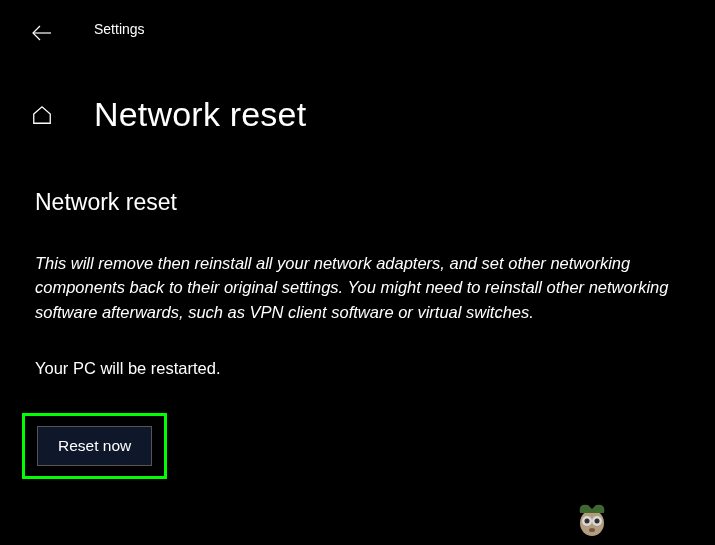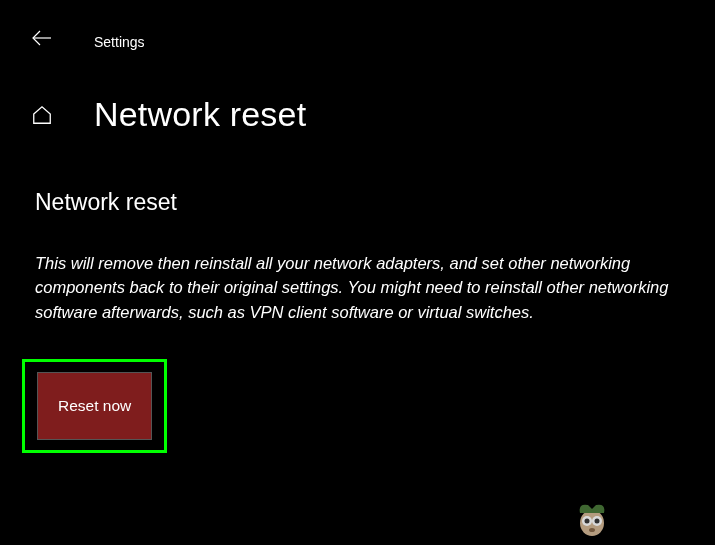--- a/index.html
+++ b/index.html
@@ -11,22 +11,22 @@
       background: #000000;
       color: #ffffff;
       font-family: "Segoe UI", -apple-system, sans-serif;
       width: 715px;
       height: 545px;
       overflow: hidden;
       position: relative;
     }
     .header {
       display: flex;
-      align-items: flex-end;
-      padding: 15px 0 0 30px;
+      align-items: flex-start;
+      padding: 21px 0 0 30px;
       height: 50px;
     }
     .back-arrow {
       width: 24px;
       height: 24px;
       display: flex;
       align-items: center;
       justify-content: center;
       cursor: pointer;
     }
@@ -73,25 +73,25 @@
       font-size: 16.5px;
       margin-bottom: 35px;
     }
     .highlight-box {
       border: 3px solid #00ff00;
       display: inline-block;
       padding: 10px 12px;
       margin-left: -13px;
     }
     .reset-button {
-      background: #7f1d1d;
+      background: #0f172a;
       border: 1px solid #555555;
       color: #ffffff;
       font-size: 15.5px;
-      padding: 24px 20px;
+      padding: 10px 20px;
       cursor: pointer;
       font-family: inherit;
     }
     .mascot {
       position: absolute;
       right: 100px;
       bottom: 5px;
       width: 45px;
       height: 45px;
       opacity: 0.85;
@@ -115,20 +115,21 @@
     <svg width="22" height="22" viewBox="0 0 24 24" fill="none" stroke="#ffffff" stroke-width="1.4">
       <path d="M3 11 L12 3 L21 11 L21 21 L3 21 Z"></path>
     </svg>
   </div>
   <h1 class="page-title">Network reset</h1>
 </div>
 
 <div class="content">
   <h2 class="section-heading">Network reset</h2>
   <p class="description">This will remove then reinstall all your network adapters, and set other networking components back to their original settings. You might need to reinstall other networking software afterwards, such as VPN client software or virtual switches.</p>
+  <p class="restart-note">Your PC will be restarted.</p>
   <div class="highlight-box">
     <button class="reset-button">Reset now</button>
   </div>
 </div>
 
 <div class="mascot">
   <svg width="45" height="45" viewBox="0 0 45 45">
     <ellipse cx="22" cy="28" rx="12" ry="13" fill="#d4b896"></ellipse>
     <path d="M10 18 Q8 8 18 10 L22 14 L26 10 Q36 8 34 18 Z" fill="#4a7a3a"></path>
     <circle cx="17" cy="26" r="5" fill="#ffffff"></circle>

